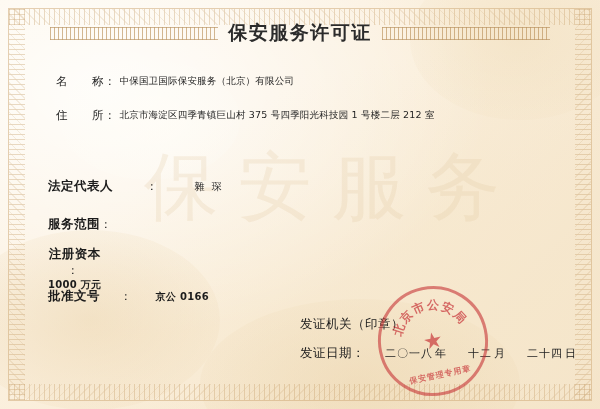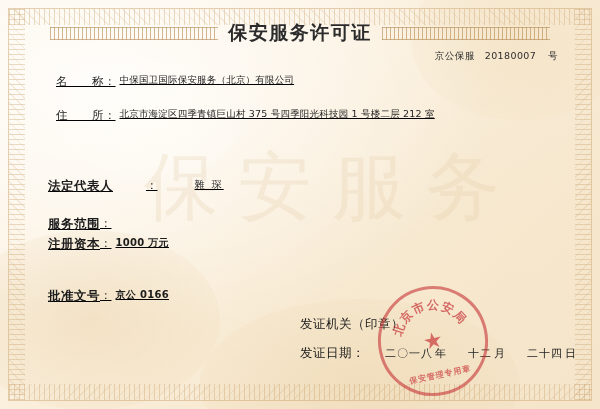--- a/index.html
+++ b/index.html
@@ -120,23 +120,22 @@
   .permit-no .num {
     margin: 0 8px 0 6px;
     font-family: "DejaVu Sans", "Liberation Sans", sans-serif;
     letter-spacing: 0.4px;
   }
 
   
   .field {
     position: absolute;
     display: flex;
-    align-items: flex-start;
+    align-items: center;
     white-space: nowrap;
-    text-decoration: underline;
   }
   .field-label {
     font-family: "DejaVu Serif", "Liberation Serif", serif;
     font-size: 11.5px;
     color: #232323;
     letter-spacing: 0.5px;
   }
   .field-colon {
     font-family: "DejaVu Serif", "Liberation Serif", serif;
     font-size: 11.5px;
@@ -154,22 +153,22 @@
     font-size: 10px;
     letter-spacing: 2px;
     color: #2a2a2a;
   }
 
   .f-name    { left: 56px;  top: 74px; }
   .f-address { left: 56px;  top: 108px; }
 
   .f-legal   { left: 48px;  top: 178px; gap: 33px; }
   .f-scope   { left: 48px;  top: 216px; }
-  .f-capital { left: 48px;  top: 236px; }
-  .f-approval{ left: 48px;  top: 288px; }
+  .f-capital { left: 48px;  top: 246px; flex-direction: column; }
+  .f-approval{ left: 48px;  top: 288px; gap: 20px; }
 
   .label-bold {
     font-family: "DejaVu Serif", "Liberation Serif", serif;
     font-size: 12.5px;
     font-weight: bold;
     color: #1c1c1c;
     letter-spacing: 0.5px;
   }
   .value-bold {
     font-family: "DejaVu Sans", "Liberation Sans", sans-serif;
@@ -294,25 +293,20 @@
   <div class="border-ornament ornament-left"></div>
   <div class="border-ornament ornament-right"></div>
   <div class="border-frame"></div>
 
   <div class="title-row">
     <div class="title-rule left"></div>
     <div class="doc-title">保安服务许可证</div>
     <div class="title-rule right"></div>
   </div>
 
-  <div class="permit-no">
-    <span>京公保服</span>
-    <span class="num">20180007</span>
-    <span>号</span>
-  </div>
 
   <div class="field f-name">
     <span class="field-label">名　　称</span>
     <span class="field-colon">：</span>
     <span class="field-value">中保国卫国际保安服务（北京）有限公司</span>
   </div>
 
   <div class="field f-address">
     <span class="field-label">住　　所</span>
     <span class="field-colon">：</span>

